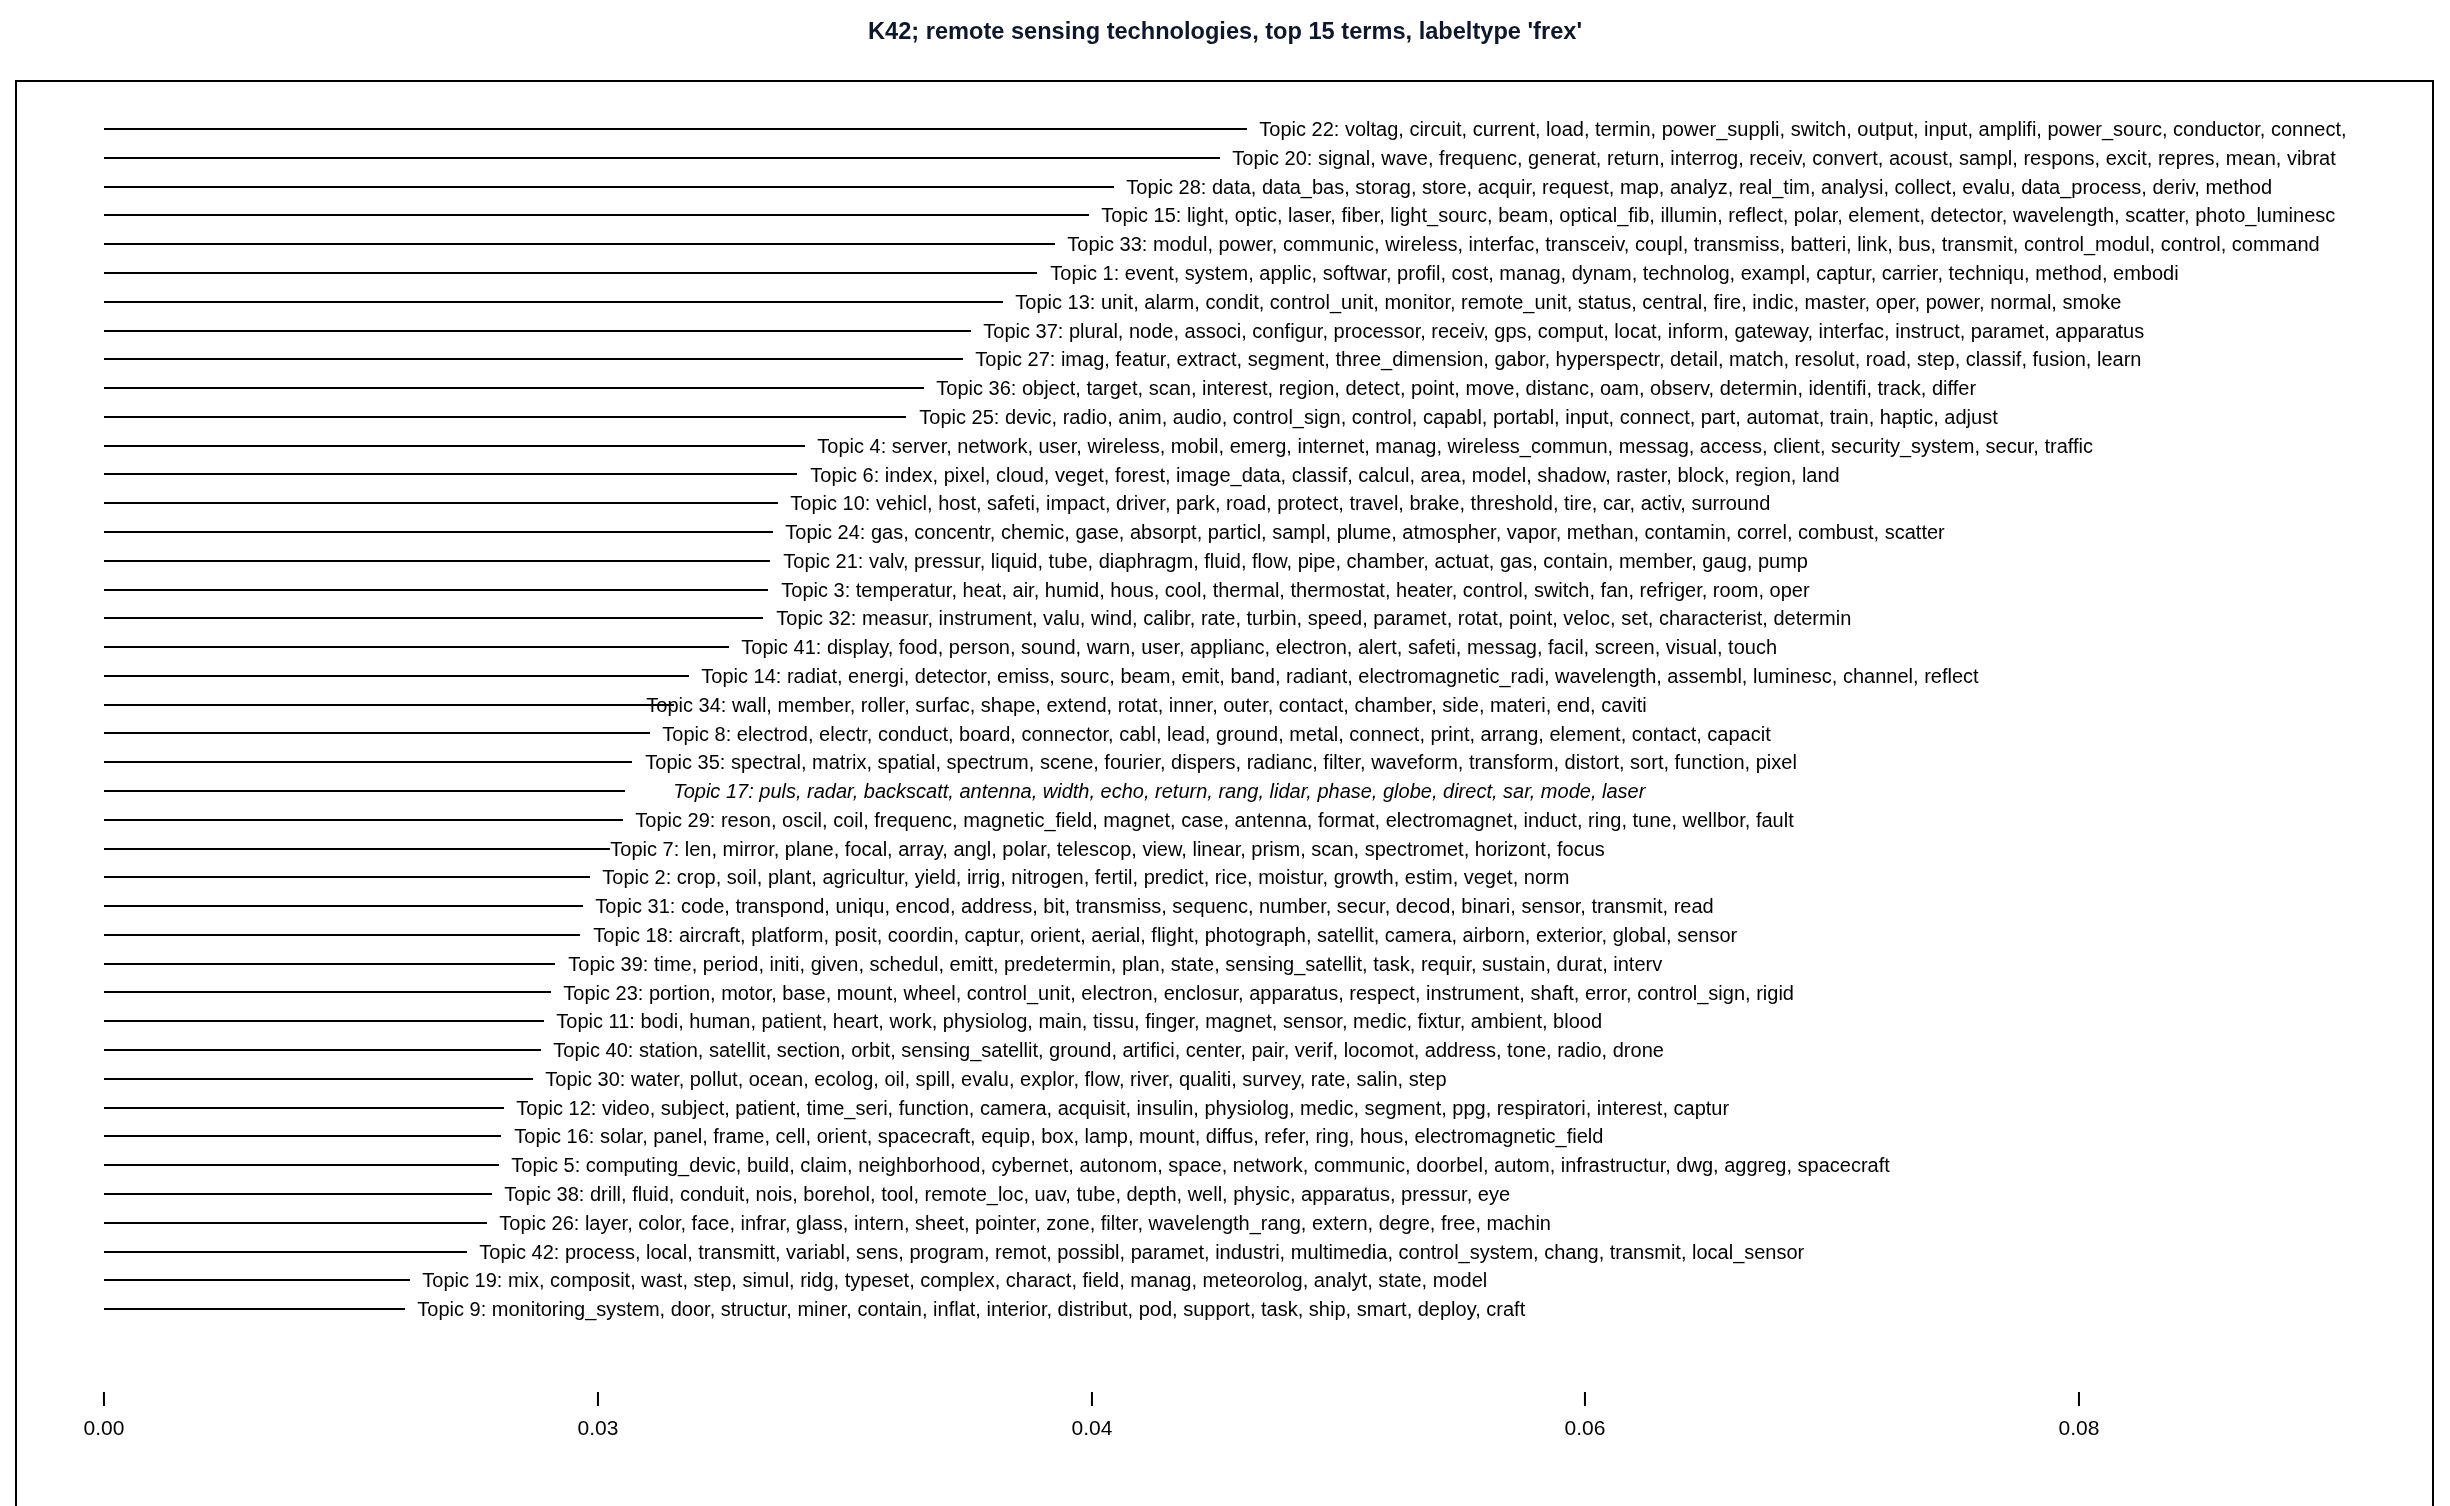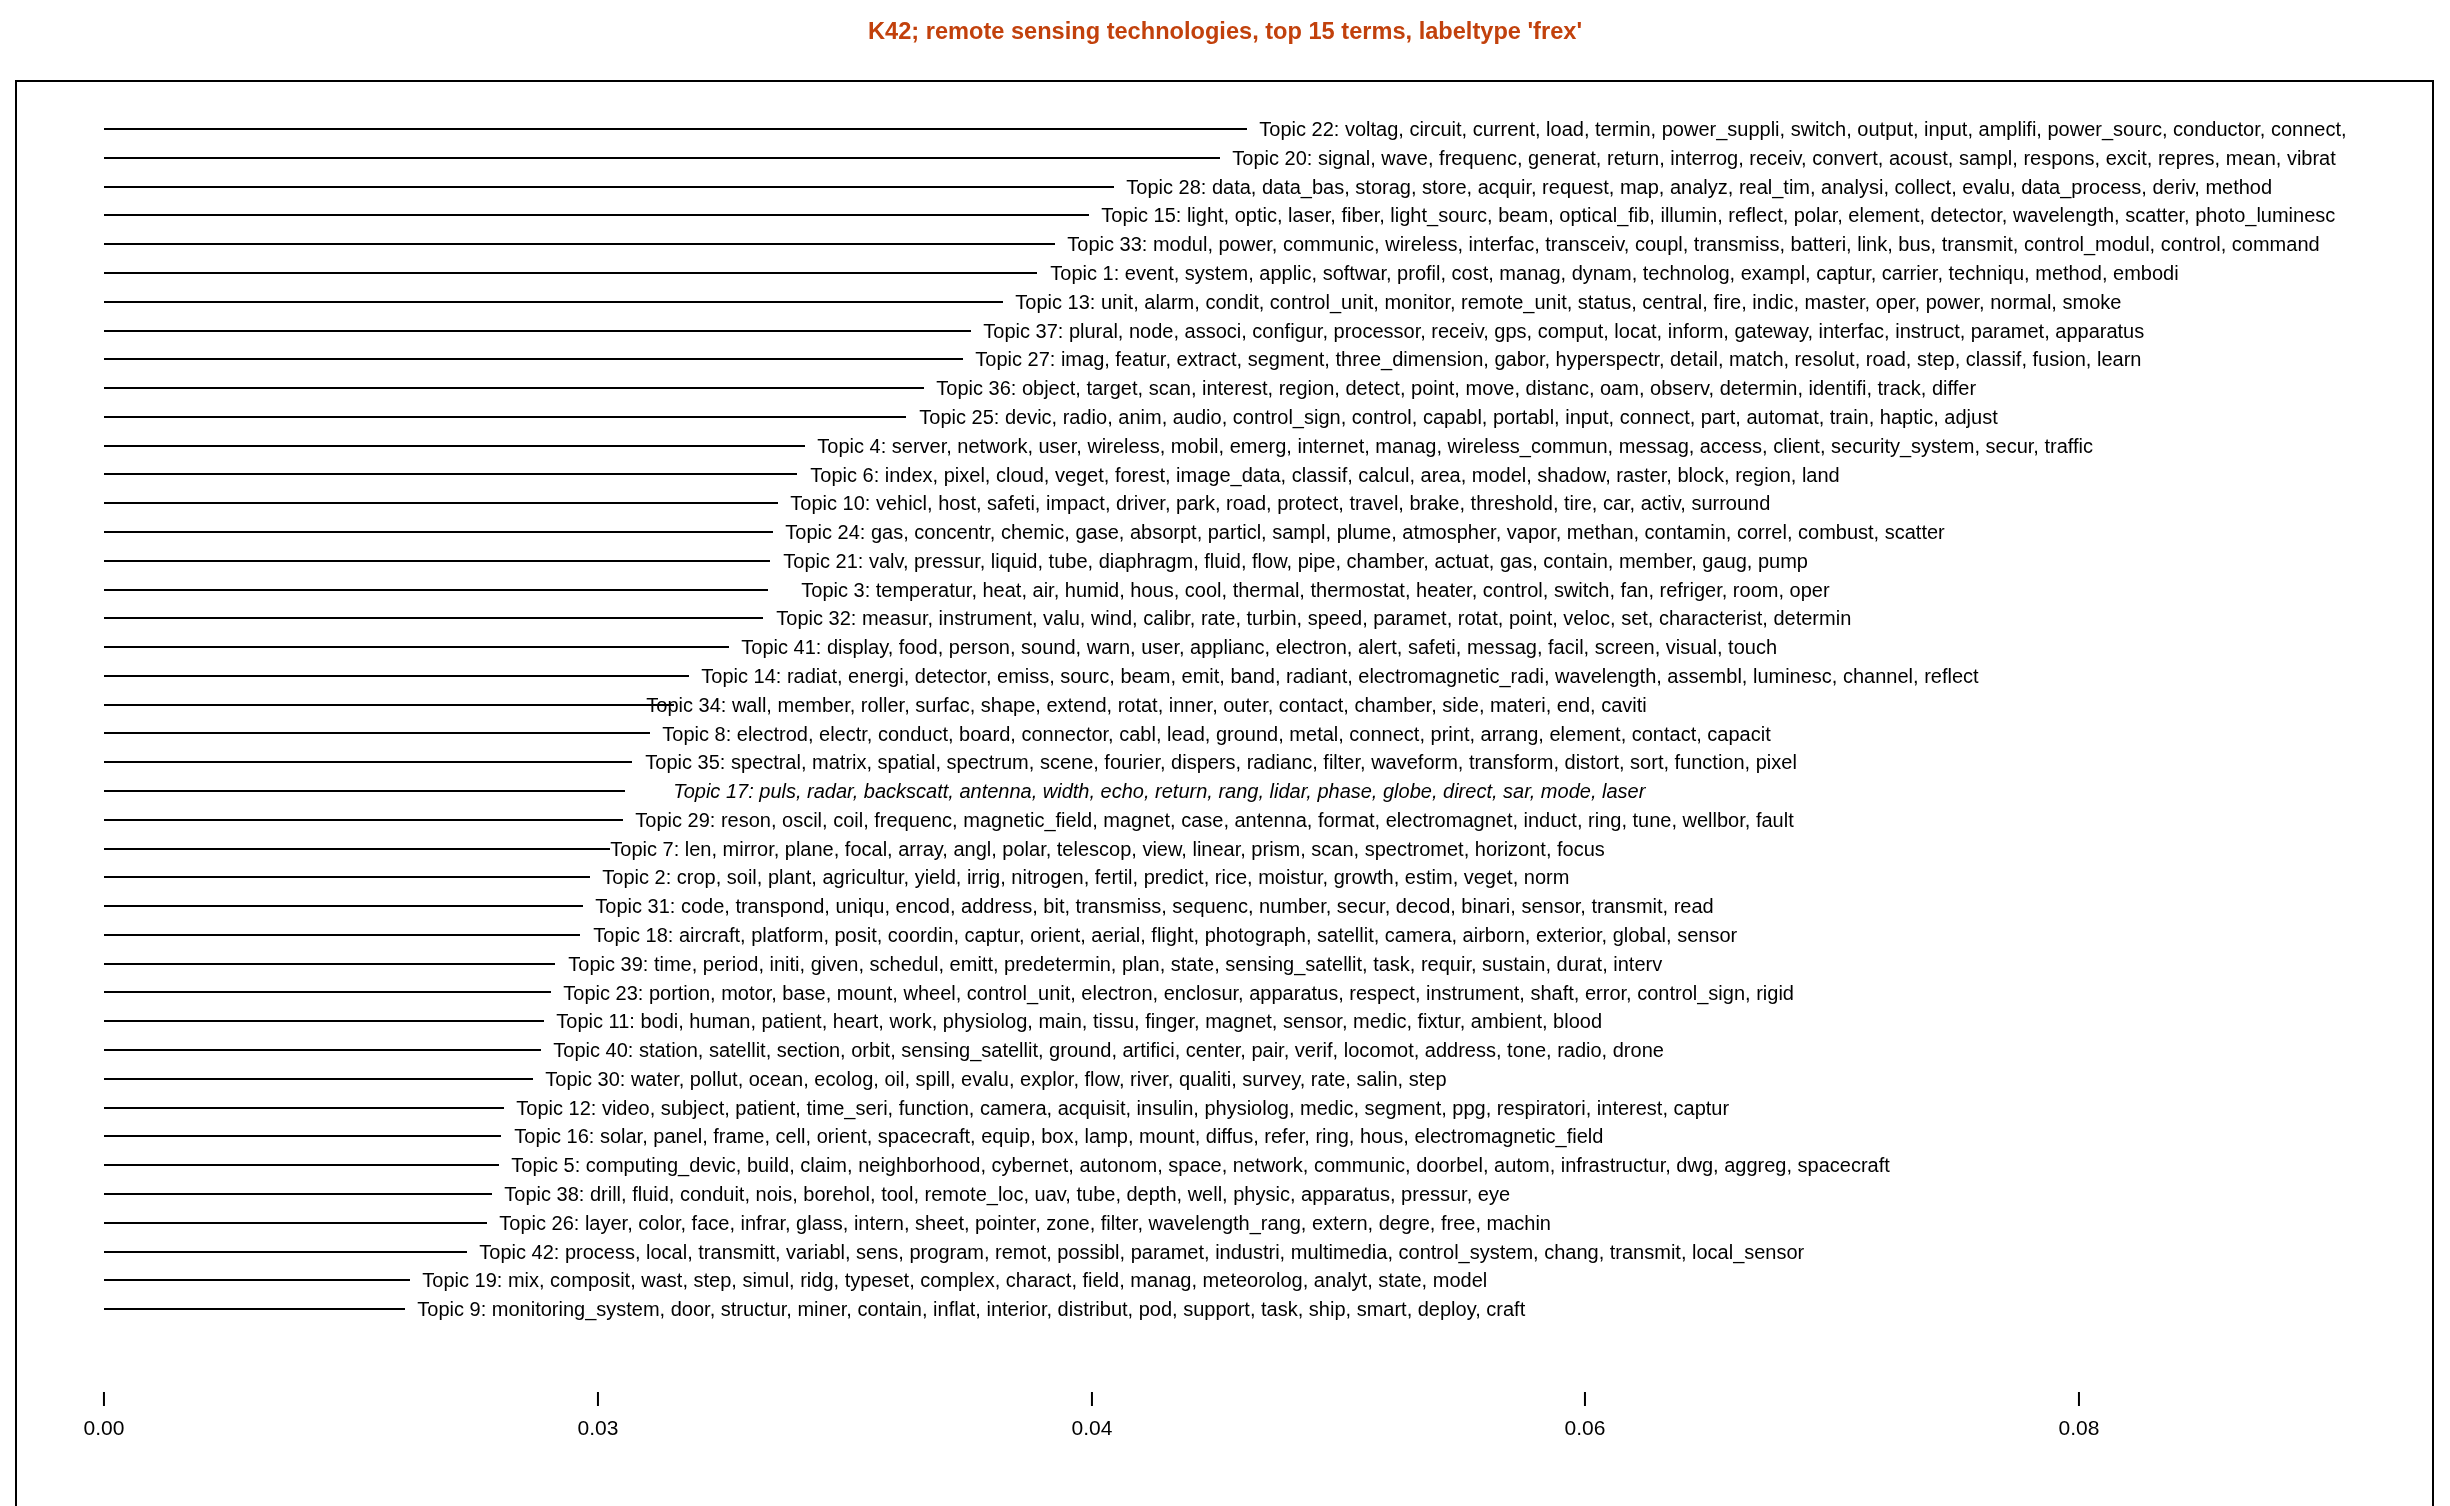--- a/index.html
+++ b/index.html
@@ -16,21 +16,21 @@
     overflow: hidden;
   }
   #chart-title {
     position: absolute;
     top: 18px;
     left: 0;
     width: 100%;
     text-align: center;
     font-size: 23.6px;
     font-weight: bold;
-    color: #c2410c;
+    color: #0f172a;
   }
   #plot-box {
     position: absolute;
     left: 15.3px;
     top: 80px;
     width: 2419px;
     height: 1492px;
     border: 2.1px solid #000000;
     box-sizing: border-box;
     overflow: hidden;
@@ -107,21 +107,21 @@
         <div class="topic-label" style="left: 800px; top: 364px;">Topic 4: server, network, user, wireless, mobil, emerg, internet, manag, wireless_commun, messag, access, client, security_system, secur, traffic</div>
         <div class="topic-line" style="left: 87px; top: 391px; width: 693px;"></div>
         <div class="topic-label" style="left: 793px; top: 393px;">Topic 6: index, pixel, cloud, veget, forest, image_data, classif, calcul, area, model, shadow, raster, block, region, land</div>
         <div class="topic-line" style="left: 87px; top: 420px; width: 674px;"></div>
         <div class="topic-label" style="left: 773px; top: 421px;">Topic 10: vehicl, host, safeti, impact, driver, park, road, protect, travel, brake, threshold, tire, car, activ, surround</div>
         <div class="topic-line" style="left: 87px; top: 449px; width: 669px;"></div>
         <div class="topic-label" style="left: 768px; top: 450px;">Topic 24: gas, concentr, chemic, gase, absorpt, particl, sampl, plume, atmospher, vapor, methan, contamin, correl, combust, scatter</div>
         <div class="topic-line" style="left: 87px; top: 478px; width: 666px;"></div>
         <div class="topic-label" style="left: 766px; top: 479px;">Topic 21: valv, pressur, liquid, tube, diaphragm, fluid, flow, pipe, chamber, actuat, gas, contain, member, gaug, pump</div>
         <div class="topic-line" style="left: 87px; top: 507px; width: 664px;"></div>
-        <div class="topic-label" style="left: 784px; top: 508px;">Topic 3: temperatur, heat, air, humid, hous, cool, thermal, thermostat, heater, control, switch, fan, refriger, room, oper</div>
+        <div class="topic-label" style="left: 764px; top: 508px;">Topic 3: temperatur, heat, air, humid, hous, cool, thermal, thermostat, heater, control, switch, fan, refriger, room, oper</div>
         <div class="topic-line" style="left: 87px; top: 535px; width: 659px;"></div>
         <div class="topic-label" style="left: 759px; top: 536px;">Topic 32: measur, instrument, valu, wind, calibr, rate, turbin, speed, paramet, rotat, point, veloc, set, characterist, determin</div>
         <div class="topic-line" style="left: 87px; top: 564px; width: 625px;"></div>
         <div class="topic-label" style="left: 724px; top: 565px;">Topic 41: display, food, person, sound, warn, user, applianc, electron, alert, safeti, messag, facil, screen, visual, touch</div>
         <div class="topic-line" style="left: 87px; top: 593px; width: 585px;"></div>
         <div class="topic-label" style="left: 684px; top: 594px;">Topic 14: radiat, energi, detector, emiss, sourc, beam, emit, band, radiant, electromagnetic_radi, wavelength, assembl, luminesc, channel, reflect</div>
         <div class="topic-line" style="left: 87px; top: 622px; width: 570px;"></div>
         <div class="topic-label" style="left: 629px; top: 623px;">Topic 34: wall, member, roller, surfac, shape, extend, rotat, inner, outer, contact, chamber, side, materi, end, caviti</div>
         <div class="topic-line" style="left: 87px; top: 650px; width: 546px;"></div>
         <div class="topic-label" style="left: 645px; top: 652px;">Topic 8: electrod, electr, conduct, board, connector, cabl, lead, ground, metal, connect, print, arrang, element, contact, capacit</div>

